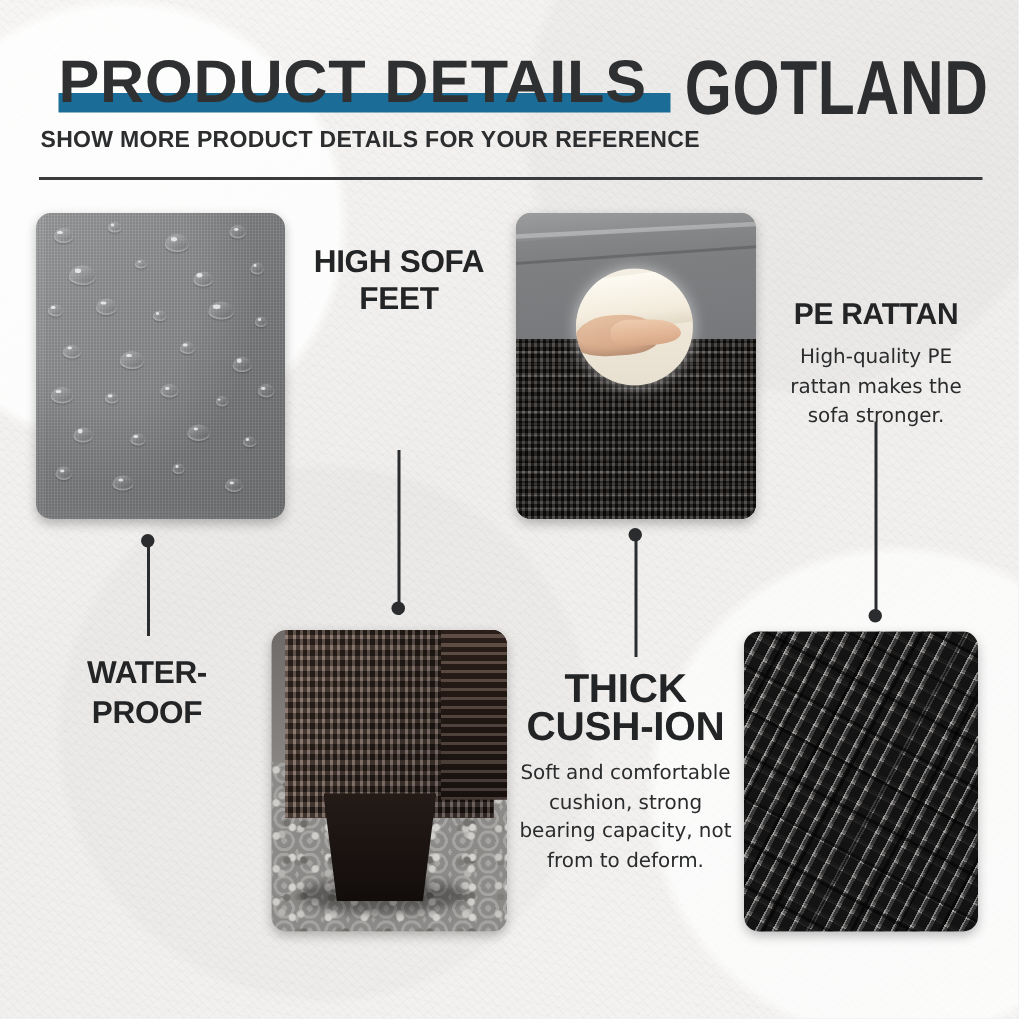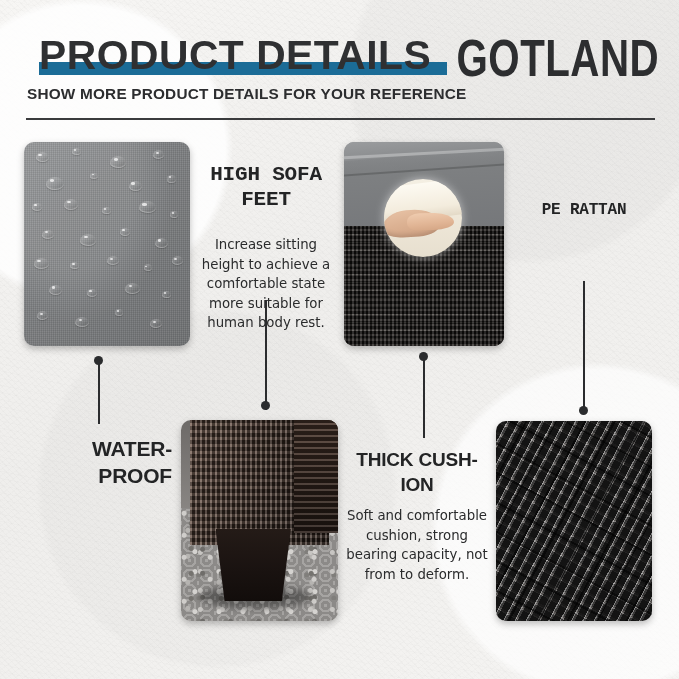--- a/index.html
+++ b/index.html
@@ -306,30 +306,30 @@
     letter-spacing: -0.2px;
   }
   .feature-body {
     font-family: "DejaVu Sans", sans-serif;
     color: #2a2b2c;
     font-size: 13.3px;
     line-height: 19.6px;
   }
 
   #text-high-sofa-feet { left: 196px; top: 162px; width: 140px; text-align: center; }
-  #text-high-sofa-feet .feature-title { font-size: 21px; line-height: 25px; margin-bottom: 23px; font-family: Liberation Mono, monospace; }
+  #text-high-sofa-feet .feature-title { font-size: 21px; line-height: 25px; margin-bottom: 12px; }
 
   #text-pe-rattan { left: 512px; top: 198px; width: 144px; text-align: center; }
-  #text-pe-rattan .feature-title { font-size: 16px; line-height: 24px; margin-bottom: 7px; font-family: Liberation Mono, monospace; }
-
-  #text-waterproof { left: 24px; top: 435px; width: 148px; text-align: right; }
+  #text-pe-rattan .feature-title { font-size: 20px; line-height: 24px; margin-bottom: 7px; }
+
+  #text-waterproof { left: 24px; top: 435px; width: 148px; text-align: center; }
   #text-waterproof .feature-title { font-size: 21px; line-height: 27px; margin-bottom: 9px; }
 
   #text-thick-cushion { left: 344px; top: 447px; width: 146px; text-align: center; }
-  #text-thick-cushion .feature-title { font-size: 19px; line-height: 25px; margin-bottom: 9px; }
+  #text-thick-cushion .feature-title { font-size: 27px; line-height: 25px; margin-bottom: 9px; }
 </style>
 </head>
 <body>
 
 <div id="page">
 
   <div id="header">
     <div id="title-wrap">
       <div id="title-bar"></div>
       <div id="page-title">PRODUCT DETAILS</div>
@@ -415,25 +415,25 @@
     <div class="dot" style="top:125px;"></div>
   </div>
 
   <div class="connector" id="connector-thick-cushion" style="left:423px; top:352px; height:86px;">
     <div class="dot" style="top:0px;"></div>
     <div class="line" style="top:4px; height:82px;"></div>
   </div>
 
   <div class="feature-text" id="text-high-sofa-feet">
     <div class="feature-title">HIGH SOFA FEET</div>
-    <div class="feature-body">Increase sitting height to achieve a comfortable state more suitable for human body rest.</div>
   </div>
 
   <div class="feature-text" id="text-pe-rattan">
     <div class="feature-title">PE RATTAN</div>
+    <div class="feature-body">High-quality PE rattan makes the sofa stronger.</div>
   </div>
 
   <div class="feature-text" id="text-waterproof">
     <div class="feature-title">WATER-PROOF</div>
   </div>
 
   <div class="feature-text" id="text-thick-cushion">
     <div class="feature-title">THICK CUSH-ION</div>
     <div class="feature-body">Soft and comfortable cushion, strong bearing capacity, not from to deform.</div>
   </div>

